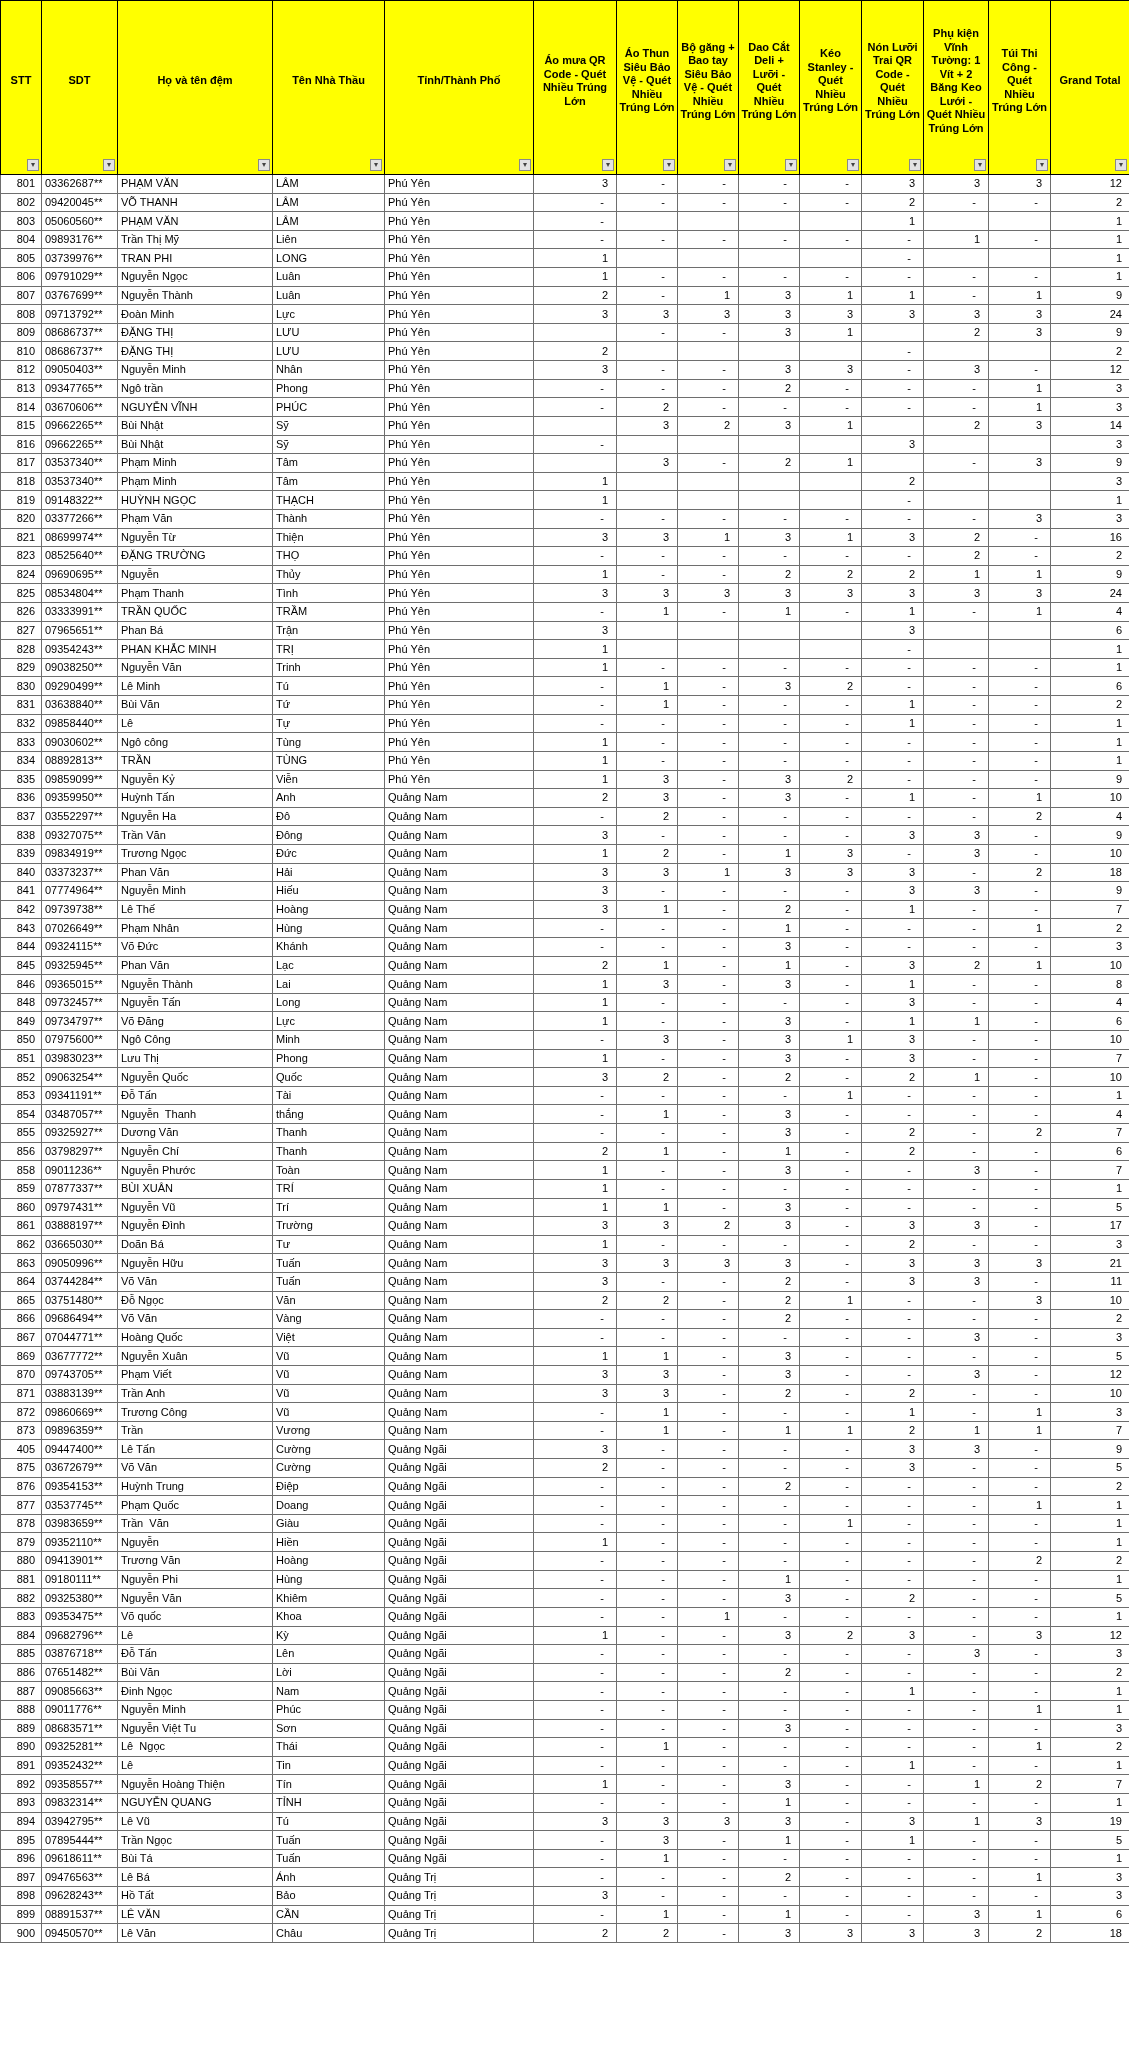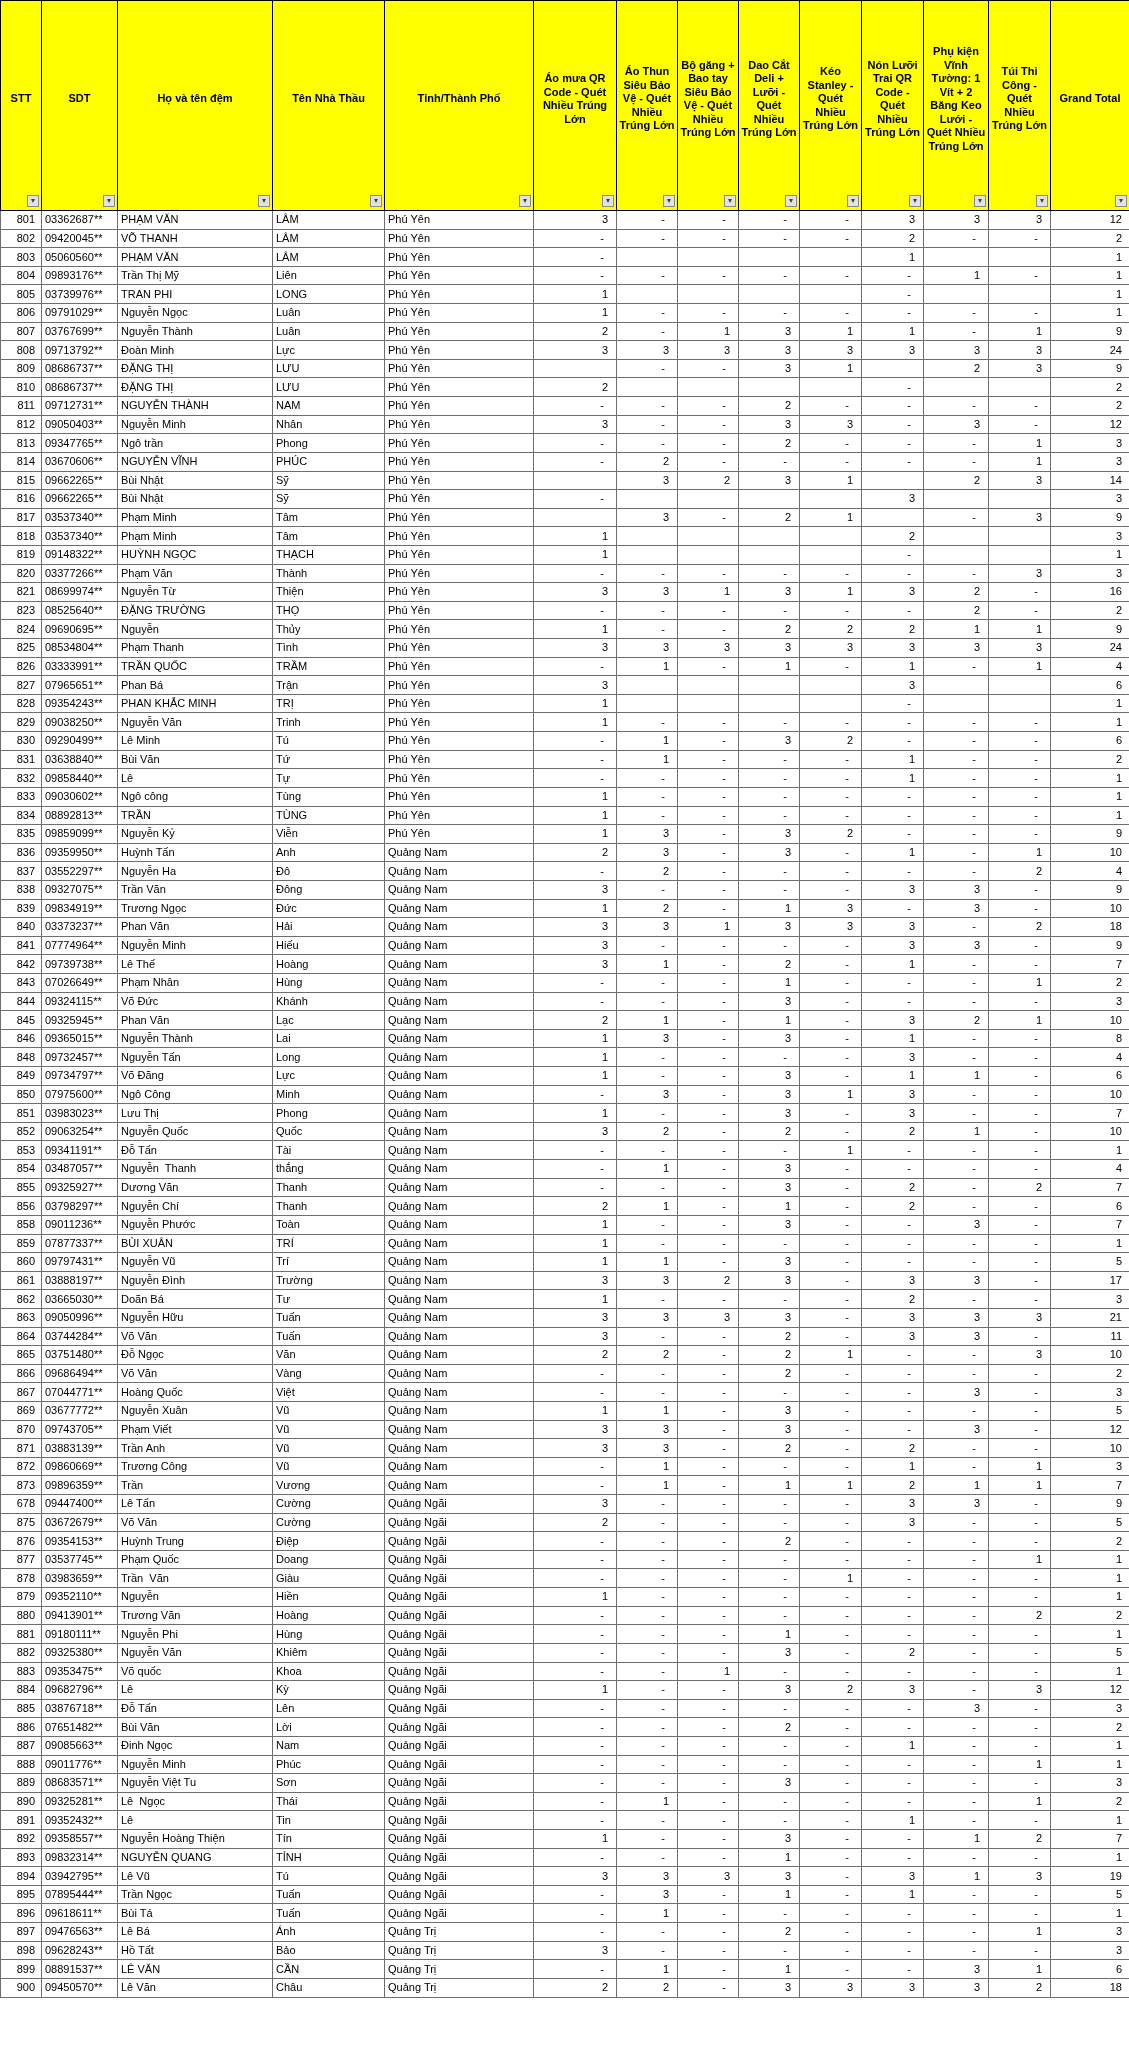--- a/index.html
+++ b/index.html
@@ -8,21 +8,21 @@
   }
   html,body{margin:0;padding:0;background:#fff;}
   body{width:1129px;font-family:"Liberation Sans","DejaVu Sans",sans-serif;color:#000;}
   table{border-collapse:collapse;table-layout:fixed;width:1129px;}
   th,td{overflow:hidden;}
   thead th{
     background:var(--header-bg);color:var(--header-text);
     font-size:11px;font-weight:bold;line-height:13.5px;
     text-align:center;vertical-align:middle;
     border:1px solid #000;padding:1px 2px 14px 2px;
-    position:relative;height:210px;box-sizing:border-box;
+    position:relative;height:174px;box-sizing:border-box;
     word-wrap:break-word;
   }
   thead th .fbtn{
     position:absolute;right:2px;bottom:3px;width:12px;height:12px;
     background:var(--fbtn-bg);border:1px solid var(--fbtn-border);
     font-size:8px;line-height:10px;color:#444;text-align:center;
     padding:0;box-sizing:border-box;font-weight:normal;cursor:pointer;
   }
   tbody tr{height:18.61px;background:var(--row-bg);}
   tbody td{
@@ -229,36 +229,20 @@
         <td class="c-num"></td>
         <td class="c-num"></td>
         <td class="c-num"></td>
         <td class="c-num"></td>
         <td class="c-num dash">-</td>
         <td class="c-num"></td>
         <td class="c-num"></td>
         <td class="c-gt">2</td>
       </tr>
       <tr>
-        <td class="c-stt">811</td>
-        <td class="c-text">09712731**</td>
-        <td class="c-text">NGUYỄN THÀNH</td>
-        <td class="c-text">NAM</td>
-        <td class="c-text">Phú Yên</td>
-        <td class="c-num dash">-</td>
-        <td class="c-num dash">-</td>
-        <td class="c-num dash">-</td>
-        <td class="c-num">2</td>
-        <td class="c-num dash">-</td>
-        <td class="c-num dash">-</td>
-        <td class="c-num dash">-</td>
-        <td class="c-num dash">-</td>
-        <td class="c-gt">2</td>
-      </tr>
-      <tr>
         <td class="c-stt">812</td>
         <td class="c-text">09050403**</td>
         <td class="c-text">Nguyễn Minh</td>
         <td class="c-text">Nhân</td>
         <td class="c-text">Phú Yên</td>
         <td class="c-num">3</td>
         <td class="c-num dash">-</td>
         <td class="c-num dash">-</td>
         <td class="c-num">3</td>
         <td class="c-num">3</td>
@@ -1173,21 +1157,21 @@
         <td class="c-num">1</td>
         <td class="c-num dash">-</td>
         <td class="c-num">1</td>
         <td class="c-num">1</td>
         <td class="c-num">2</td>
         <td class="c-num">1</td>
         <td class="c-num">1</td>
         <td class="c-gt">7</td>
       </tr>
       <tr>
-        <td class="c-stt">678</td>
+        <td class="c-stt">405</td>
         <td class="c-text">09447400**</td>
         <td class="c-text">Lê Tấn</td>
         <td class="c-text">Cường</td>
         <td class="c-text">Quảng Ngãi</td>
         <td class="c-num">3</td>
         <td class="c-num dash">-</td>
         <td class="c-num dash">-</td>
         <td class="c-num dash">-</td>
         <td class="c-num dash">-</td>
         <td class="c-num">3</td>

